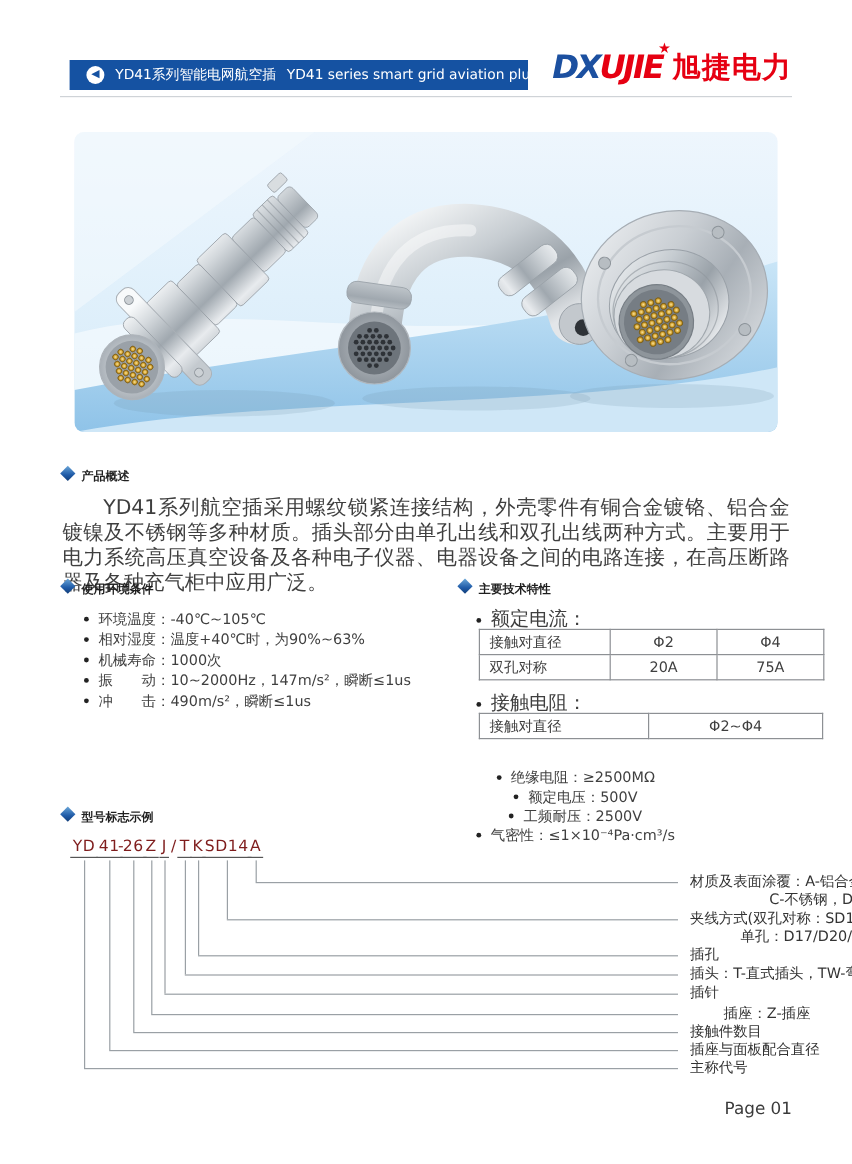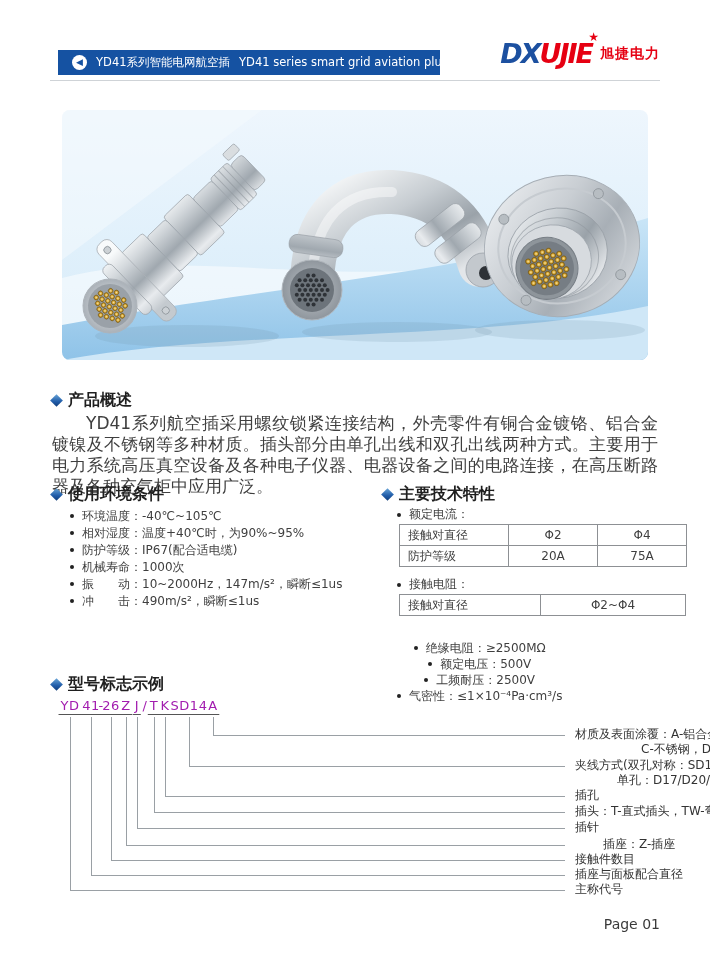--- a/index.html
+++ b/index.html
@@ -9,58 +9,58 @@
   
   .header-bar{position:absolute;left:58px;top:50px;width:382px;height:25px;background:#1552a2;
     display:flex;align-items:center;gap:9px;padding-left:14px;box-sizing:border-box;}
   .back-ic{width:15px;height:15px;border-radius:50%;background:#ffffff;color:#1552a2;
     display:flex;align-items:center;justify-content:center;font-size:9px;line-height:1;flex:0 0 auto;}
   .header-title{color:#ffffff;font-size:11.5px;white-space:nowrap;display:flex;gap:9px;}
   .logo{position:absolute;right:50px;top:40px;display:flex;align-items:center;gap:8px;}
   .logo-word{position:relative;font-size:27px;font-weight:bold;font-style:italic;letter-spacing:-2px;line-height:1;margin-left:48px;}
   .logo-word .lb{color:#1c50a0}.logo-word .lr{color:#e60012}
   .logo-star{position:absolute;top:-9px;right:-7px;color:#e60012;font-size:12px;font-style:normal;letter-spacing:0;}
-  .logo-cn{color:#e60012;font-size:14px;font-weight:bold;letter-spacing:1px;}
+  .logo-cn{color:#e60012;font-size:24px;font-weight:bold;letter-spacing:1px;}
   .header-rule{position:absolute;left:50px;top:80px;width:610px;border-top:1.5px solid #cfd3d7;}
 
   
   .panel{position:absolute;left:62px;top:110px;width:586px;height:250px;border-radius:8px;overflow:hidden;
     background:linear-gradient(180deg,#eef6fd 0%,#e0f0fb 55%,#d5eaf8 100%);}
   .panel svg{display:block}
 
   
-  .sec-h{position:absolute;display:flex;align-items:center;gap:7px;font-size:16px;font-weight:bold;color:#1f1f1f;}
+  .sec-h{position:absolute;display:flex;gap:7px;font-size:10px;font-weight:bold;color:#1f1f1f;}
   .diamond{width:9px;height:9px;transform:rotate(45deg);background:linear-gradient(135deg,#6aa6d8 0%,#1f5ba8 60%,#123d78 100%);flex:0 0 auto;}
 
   
   .overview-p{position:absolute;left:52px;top:413px;width:606px;font-size:17px;line-height:21px;color:#3f3f3f;
     text-indent:2em;text-align:justify;}
 
   
   .blist{position:absolute;margin:0;padding:0;list-style:none;}
   .blist li{display:flex;align-items:center;gap:8px;font-size:12px;color:#3f3f3f;margin-bottom:5px;height:12px;}
   .dot{width:4px;height:4px;border-radius:50%;background:#222;flex:0 0 auto;}
   #env-list{left:70px;top:510px;}
   #spec-list{left:397px;top:642px;}
   #spec-list li{margin-bottom:4px;justify-content:center;}
-  .spec-sub{position:absolute;display:flex;align-items:center;gap:8px;font-size:12px;color:#3f3f3f;}
+  .spec-sub{position:absolute;display:flex;align-items:center;gap:8px;font-size:16px;color:#3f3f3f;}
 
   
   table.spec{position:absolute;border-collapse:collapse;table-layout:fixed;}
   table.spec td{border:1px solid #8d9094;font-size:12px;color:#3f3f3f;text-align:center;height:18px;padding:1px 4px;}
   #tbl-current{left:399px;top:524px;}
   #tbl-current .c0{width:96px;text-align:left;padding-left:8px;}
   #tbl-current .c1,#tbl-current .c2{width:80px;}
   #tbl-res{left:399px;top:594px;}
   #tbl-res .c0{width:128px;text-align:left;padding-left:8px;}
   #tbl-res .c1{width:136px;}
 
   
   .diagram{position:absolute;left:52px;top:696px;width:620px;height:240px;}
-  .tok{position:absolute;top:2px;transform:translateX(-50%);font-size:13px;color:#a21caf;line-height:15px;
+  .tok{position:absolute;top:2px;transform:translateX(-50%);font-size:13px;color:#7f1d1d;line-height:15px;
     height:16px;padding:0 2px;letter-spacing:0.5px;white-space:nowrap;}
   .tok.u{border-bottom:1px solid #555;}
   .vline{position:absolute;width:0;border-left:1px solid #9aa0a5;}
   .hline{position:absolute;height:0;border-top:1px solid #9aa0a5;}
   .co-label{position:absolute;left:523px;font-size:12px;color:#333;line-height:15px;white-space:nowrap;}
   .co-label .ln2{display:block;}
 
   .page-footer{position:absolute;right:50px;top:916px;font-size:14px;color:#3a3a3a;}
 </style>
 </head>
@@ -295,25 +295,21 @@
     <span class="diamond"></span>
     <span>使用环境条件</span>
   </div>
   <ul class="blist" id="env-list">
       <li>
         <span class="dot"></span>
         <span>环境温度：-40℃~105℃</span>
       </li>
       <li>
         <span class="dot"></span>
-        <span>相对湿度：温度+40℃时，为90%~95%</span>
-      </li>
-      <li>
-        <span class="dot"></span>
-        <span>防护等级：IP67(配合适电缆)</span>
+        <span>相对湿度：温度+40℃时，为90%~63%</span>
       </li>
       <li>
         <span class="dot"></span>
         <span>机械寿命：1000次</span>
       </li>
       <li>
         <span class="dot"></span>
         <span>振　　动：10~2000Hz，147m/s²，瞬断≤1us</span>
       </li>
       <li>
@@ -331,21 +327,21 @@
     <span>额定电流：</span>
   </div>
   <table class="spec" id="tbl-current">
       <tbody>
         <tr>
           <td class="c0">接触对直径</td>
           <td class="c1">Φ2</td>
           <td class="c2">Φ4</td>
         </tr>
         <tr>
-          <td class="c0">防护等级</td>
+          <td class="c0">双孔对称</td>
           <td class="c1">20A</td>
           <td class="c2">75A</td>
         </tr>
       </tbody>
     </table>
   <div class="spec-sub" style="left:397px;top:576px;">
     <span class="dot"></span>
     <span>接触电阻：</span>
   </div>
   <table class="spec" id="tbl-res">

